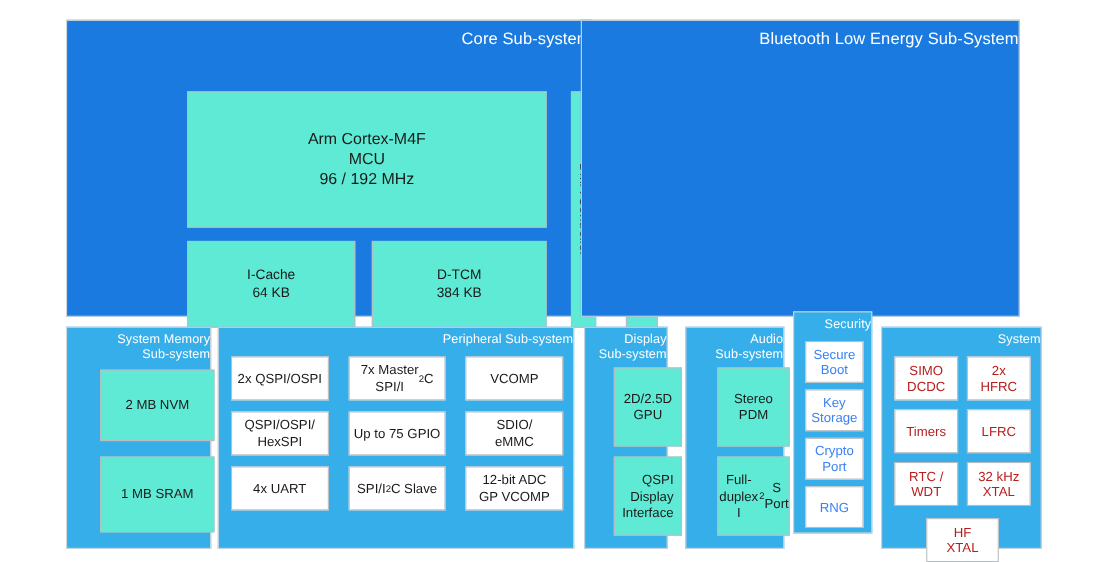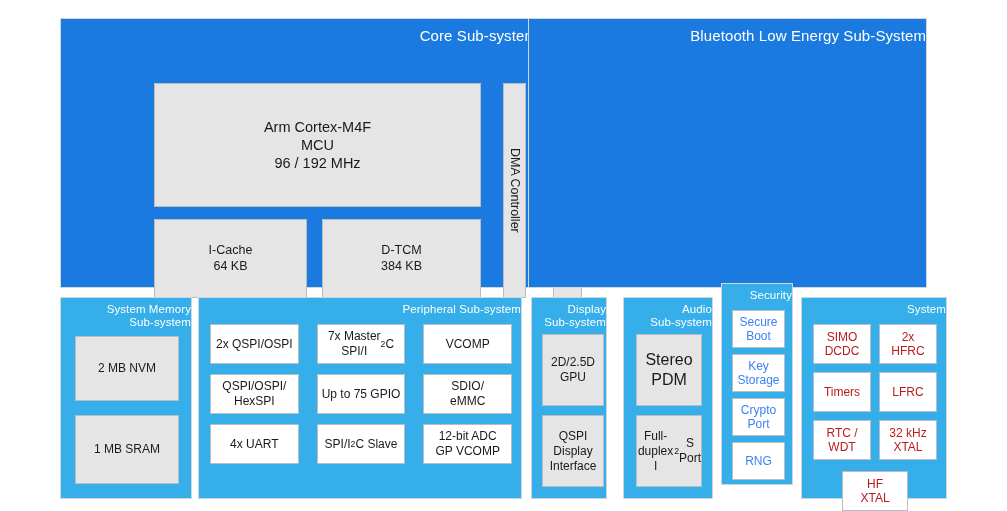--- a/index.html
+++ b/index.html
@@ -35,29 +35,30 @@
     text-align: right;
     line-height: 1.15;
     letter-spacing: .1px;
     user-select: none;
   }
 
   
   .blk {
     position: absolute;
     box-sizing: border-box;
-    background: #e5e5e5;
+    background: #5eead4;
     border: 1px solid #b7bdc3;
     color: #1a1a1a;
     display: flex;
     align-items: center;
     justify-content: center;
     text-align: center;
     line-height: 1.25;
     white-space: pre-line;
+    margin-left: 16px;
   }
   .blk.vert {
     writing-mode: vertical-rl;
     text-orientation: mixed;
   }
 
   
   .t-core        { left: 60px;  top: 18px;  width: 478px; height: 270px; }
   .t-ble         { left: 528px; top: 18px;  width: 399px; height: 270px; }
 
@@ -111,22 +112,22 @@
     display: flex;
     align-items: center;
     justify-content: center;
     text-align: center;
     line-height: 1.22;
     white-space: pre-line;
   }
 
   
   .d-gpu   { left: 10px; top: 36px;  width: 62px; height: 72px; font-size: 12px; }
-  .d-qspi  { left: 10px; top: 117px; width: 62px; height: 72px; font-size: 12px; }
-  .a-pdm   { left: 12px; top: 36px;  width: 66px; height: 72px; font-size: 16px; }
+  .d-qspi  { left: 10px; top: 117px; width: 62px; height: 72px; font-size: 12px; text-align: right; }
+  .a-pdm   { left: 12px; top: 36px;  width: 66px; height: 72px; font-size: 12px; }
   .a-i2s   { left: 12px; top: 117px; width: 66px; height: 72px; font-size: 12px; }
 
   
   .sec-col { position: absolute; left: 10px; top: 26px; width: 53px; }
   .sec-cell {
     box-sizing: border-box;
     height: 38px;
     margin-bottom: 6px;
     background: #ffffff;
     border: 1px solid #b7bdc3;

